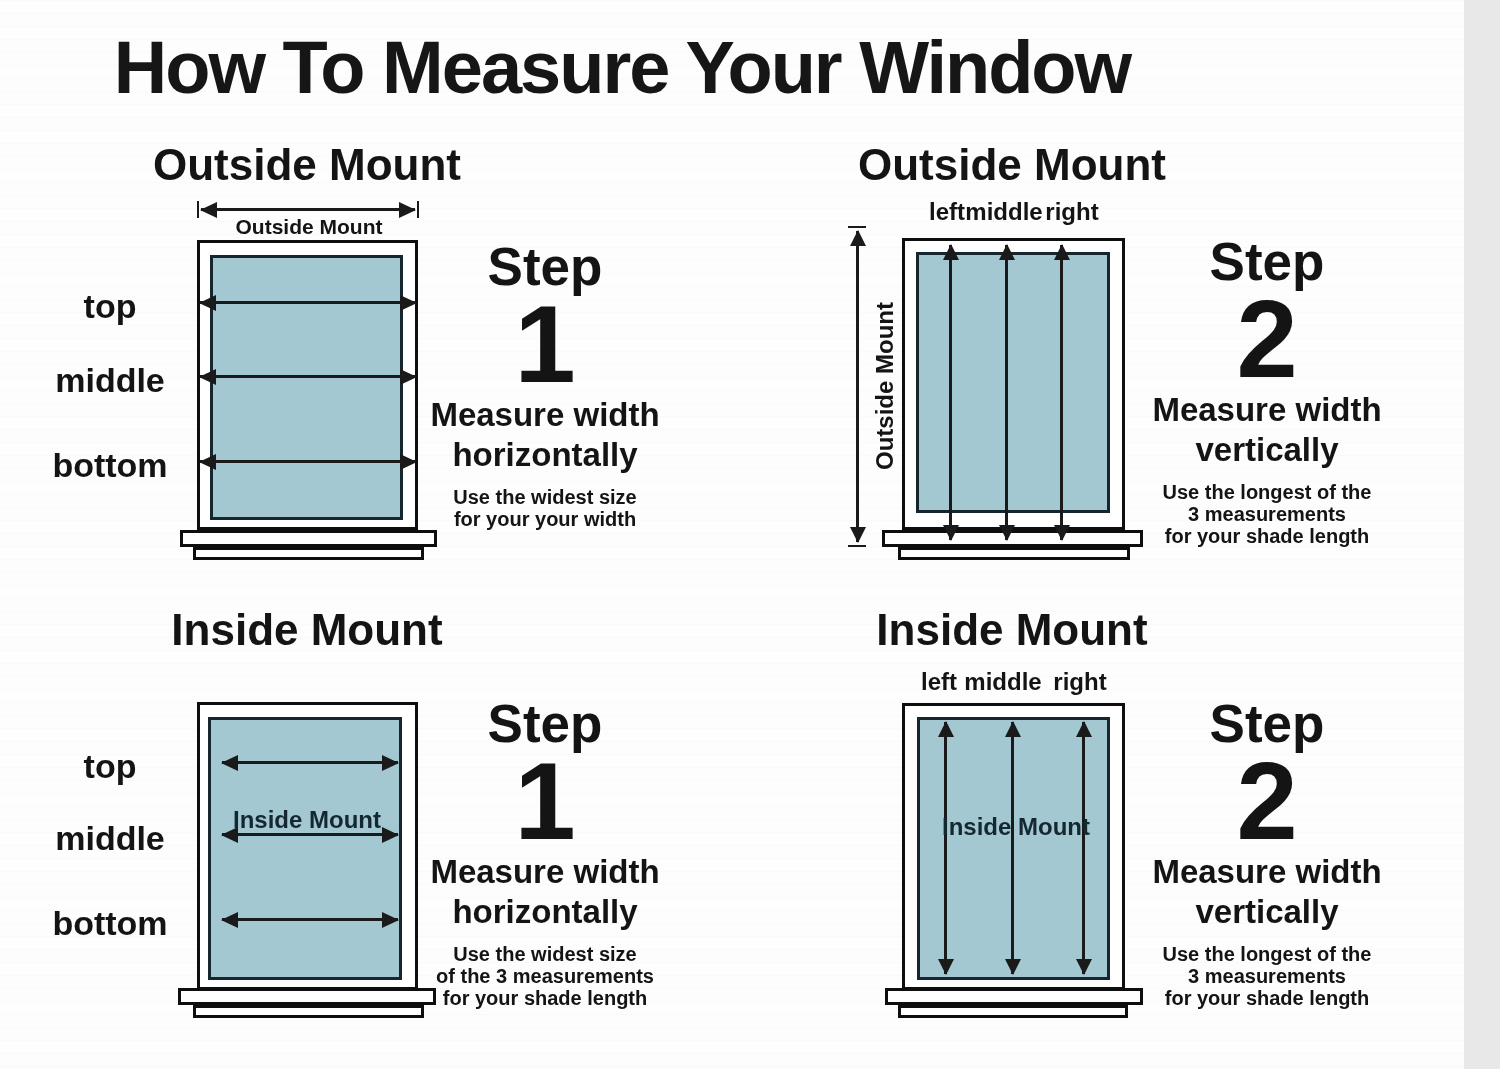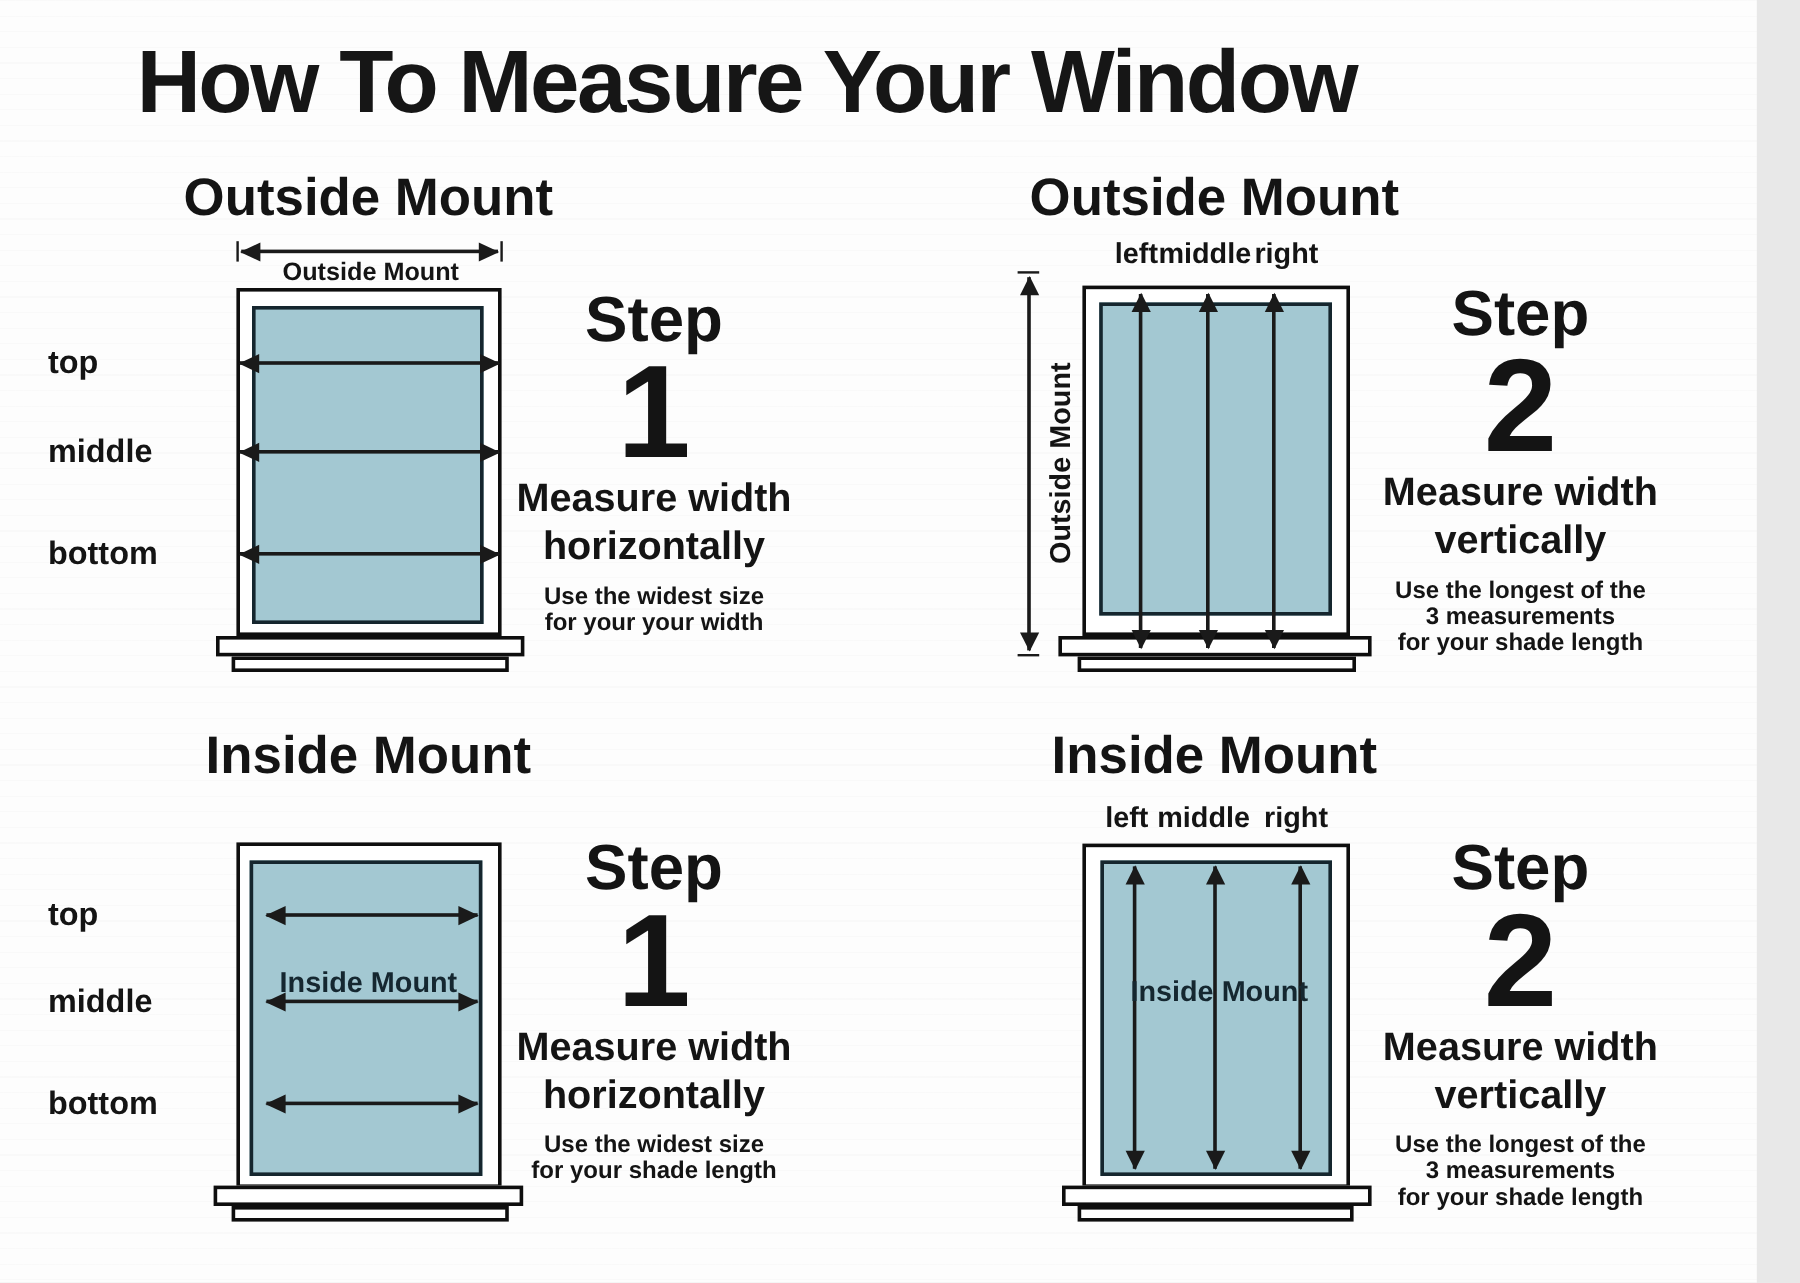--- a/index.html
+++ b/index.html
@@ -33,21 +33,21 @@
     width:0; height:0; border-left:8px solid transparent; border-right:8px solid transparent;
     border-bottom:16px solid #1a1a1a; }
   .v-arrow::after { content:""; position:absolute; bottom:-1px; left:50%; transform:translateX(-50%);
     width:0; height:0; border-left:8px solid transparent; border-right:8px solid transparent;
     border-top:16px solid #1a1a1a; }
   .tick-v { position:absolute; width:2px; height:17px; background:#1a1a1a; }
   .tick-h { position:absolute; width:18px; height:2px; background:#1a1a1a; }
 
   
   .dim-label { font-size:21px; font-weight:bold; color:#141414; }
-  .row-label { position:absolute; width:140px; text-align:left; font-size:27px; font-weight:bold; color:#141414; }
+  .row-label { position:absolute; width:140px; text-align:center; font-size:34px; font-weight:bold; color:#141414; }
   .col-label { font-size:24px; font-weight:bold; color:#141414; }
   .glass-label { font-size:24px; font-weight:bold; color:#152730; }
   .rot-label { position:absolute; transform:translate(-50%,-50%) rotate(-90deg); font-size:24px;
     font-weight:bold; white-space:nowrap; color:#141414; }
 
   
   .step-block { position:absolute; width:300px; text-align:center; font-weight:bold; color:#141414; }
   .step-word { font-size:53px; line-height:1.0; }
   .step-num  { font-size:110px; line-height:0.93; }
   .step-line { font-size:33px; line-height:1.2; }
@@ -151,20 +151,21 @@
     <div class="row-label" style="left:40px; top:819px;">middle</div>
     <div class="row-label" style="left:40px; top:904px;">bottom</div>
 
     <div class="step-block" style="left:395px; top:697px;">
       <div class="step-word">Step</div>
       <div class="step-num">1</div>
       <div class="step-line">Measure width</div>
       <div class="step-line">horizontally</div>
       <div class="step-note">
         <div>Use the widest size</div>
+        <div>of the 3 measurements</div>
         <div>for your shade length</div>
       </div>
     </div>
   </div>
 
   <div>
     <div class="abs ctr quad-heading" style="left:1012px; top:605px;">Inside Mount</div>
 
     <div class="abs ctr col-label" style="left:939px; top:668px;">left</div>
     <div class="abs ctr col-label" style="left:1003px; top:668px;">middle</div>

